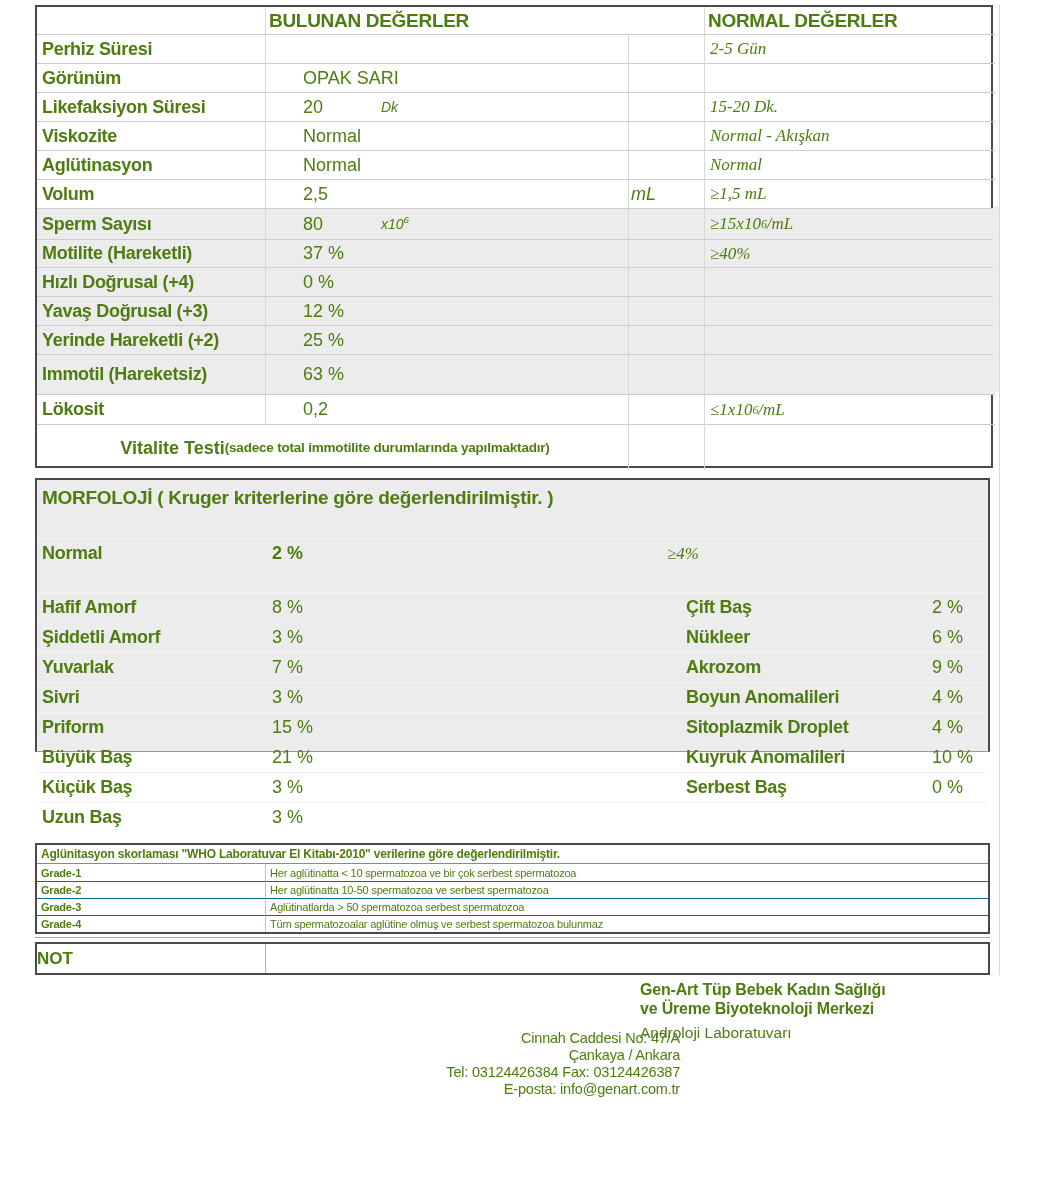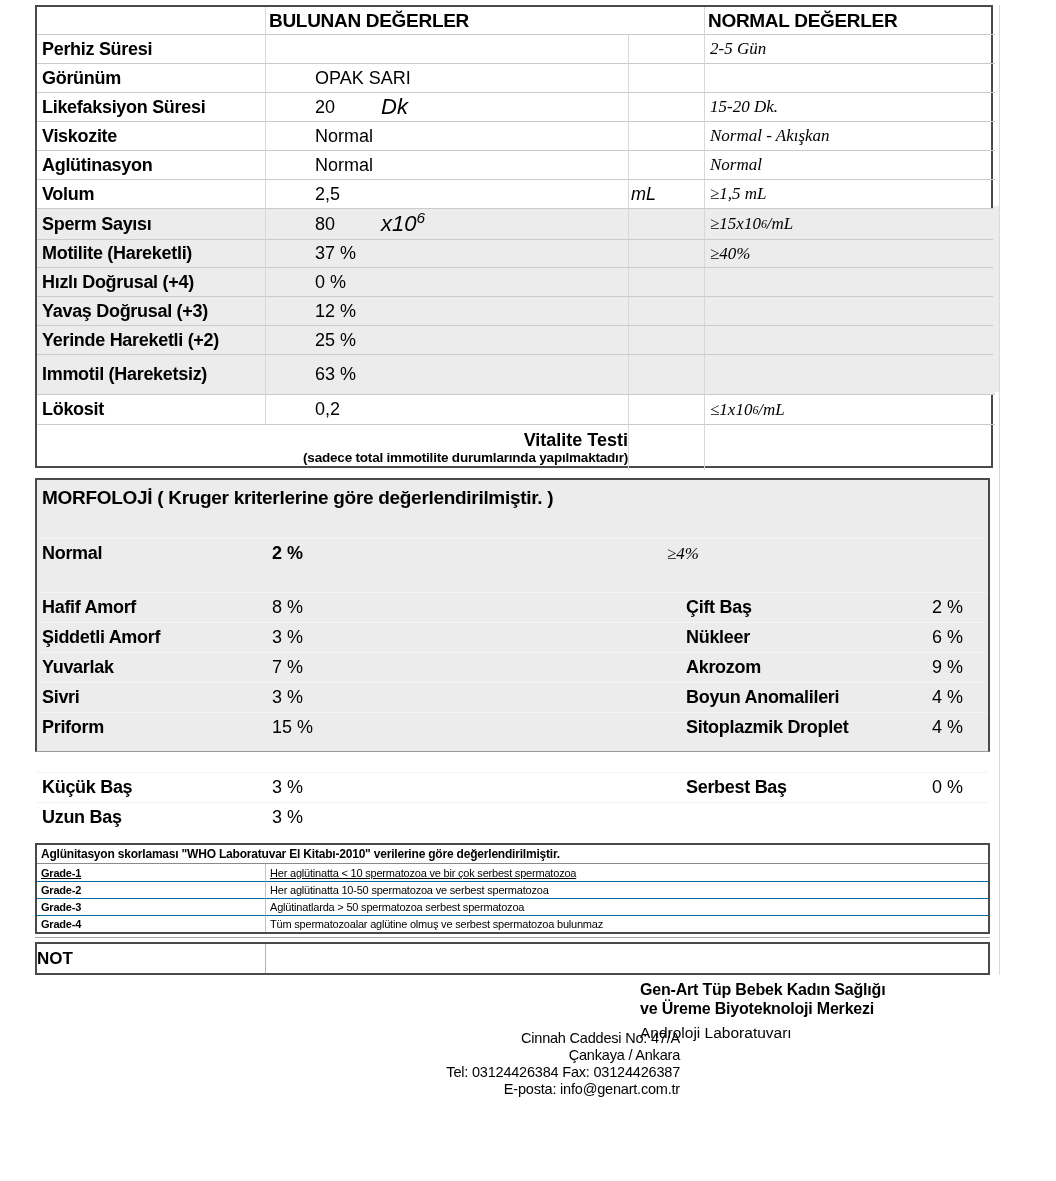--- a/index.html
+++ b/index.html
@@ -1,44 +1,44 @@
 <!DOCTYPE html>
 <html><head>
 <meta charset="utf-8">
 <style>
   html,body { margin:0; padding:0; background:#ffffff; }
   .page {
     position:relative; width:1056px; height:1181px; background:#ffffff;
-    font-family:"Liberation Sans", sans-serif; color:#000000; overflow:hidden;
+    font-family:"Liberation Sans", sans-serif; color:#4d7c0f; overflow:hidden;
   }
 
   
   .t1 {
     position:absolute; left:35px; top:5px; width:958px; height:463px;
     box-sizing:border-box; border:2px solid #4a4a4a; background:#fff;
     display:grid;
     grid-template-columns:228px 363px 76px 291px;
     grid-template-rows:27px 29px 29px 29px 29px 29px 29px 31px 28px 29px 29px 29px 40px 30px 46px;
   }
   .c { box-sizing:border-box; display:flex; align-items:center;
        border-top:1px solid #cacaca; border-left:1px solid #d8d8d8;
        padding-left:5px; overflow:visible; white-space:nowrap; }
   .c.nt { border-top:none; }
   .c.nl { border-left:none; }
   .sp23 { grid-column:2/4; }
   .sp12 { grid-column:1/3; }
   .lbl  { font-weight:bold; font-size:18px; letter-spacing:-0.3px; }
   .head { font-weight:bold; font-size:19px; letter-spacing:-0.3px; padding-left:3px; }
-  .val  { font-size:18px; padding-left:49px; position:relative; }
-  .vu   { position:absolute; left:115px; font-style:italic; font-size:22px; }
+  .val  { font-size:18px; padding-left:37px; position:relative; }
+  .vu   { position:absolute; left:115px; font-style:italic; font-size:14px; }
   .unt  { font-style:italic; font-size:18px; padding-left:2px; }
   .nrm  { font-family:"Liberation Serif", serif; font-style:italic; font-size:17px; }
   .sh   { background:#ececec; }
   sup, .sup { font-size:70%; vertical-align:super; line-height:0; }
-  .vit  { flex-direction:column; align-items:flex-end; justify-content:center; }
+  .vit  { flex-direction:row; align-items:center; justify-content:center; }
   .vit .l1 { font-weight:bold; font-size:18px; line-height:20px; }
   .vit .l2 { font-weight:bold; font-size:13.5px; line-height:15px; letter-spacing:-0.2px; }
 
   .shext { position:absolute; left:993px; top:206px; width:7px; height:186px; background:#ececec; }
   .gutter { position:absolute; left:999px; top:5px; width:1px; height:970px; background:#d9d9d9; }
 
   
   .morf {
     position:absolute; left:35px; top:478px; width:955px; height:274px;
     box-sizing:border-box; background:#ececec;
@@ -55,21 +55,21 @@
 
   
   .agg {
     position:absolute; left:35px; top:843px; width:955px; height:91px;
     box-sizing:border-box; border:2px solid #4a4a4a; background:#fff;
     display:grid; grid-template-columns:228px 1fr;
     grid-template-rows:19px 17px 17px 17px 17px;
   }
   .ac { box-sizing:border-box; display:flex; align-items:center; padding-left:4px;
         border-top:1px solid #0369a1; white-space:nowrap; overflow:hidden; }
-  .ac.nt { border-top:none;text-decoration:underline; }
+  .ac.nt { border-top:none; }
   .ac.dv { border-left:1px solid #c2c2c2; }
   .agg-title { grid-column:1/3; font-weight:bold; font-size:12px; letter-spacing:-0.2px; border-top:none;
                border-bottom:1px solid #8a8a8a; }
   .agrade { font-weight:bold; font-size:11px; letter-spacing:-0.2px; }
   .adesc  { font-size:11px; letter-spacing:-0.2px; }
 
   .sepline { position:absolute; left:35px; top:937px; width:955px; height:1px; background:#a8a8a8; }
 
   
   .notbox {
@@ -219,20 +219,26 @@
       <span class="mlbl">Sivri</span>
       <span class="mval">3 %</span>
       <span class="mrlbl">Boyun Anomalileri</span>
       <span class="mrval">4 %</span>
     </div>
     <div class="mrow" style="top:232px">
       <span class="mlbl">Priform</span>
       <span class="mval">15 %</span>
       <span class="mrlbl">Sitoplazmik Droplet</span>
       <span class="mrval">4 %</span>
+    </div>
+    <div class="mrow" style="top:262px">
+      <span class="mlbl">Büyük Baş</span>
+      <span class="mval">21 %</span>
+      <span class="mrlbl">Kuyruk Anomalileri</span>
+      <span class="mrval">10 %</span>
     </div>
     <div class="mrow" style="top:292px">
       <span class="mlbl">Küçük Baş</span>
       <span class="mval">3 %</span>
       <span class="mrlbl">Serbest Baş</span>
       <span class="mrval">0 %</span>
     </div>
     <div class="mrow" style="top:322px">
       <span class="mlbl">Uzun Baş</span>
       <span class="mval">3 %</span>

